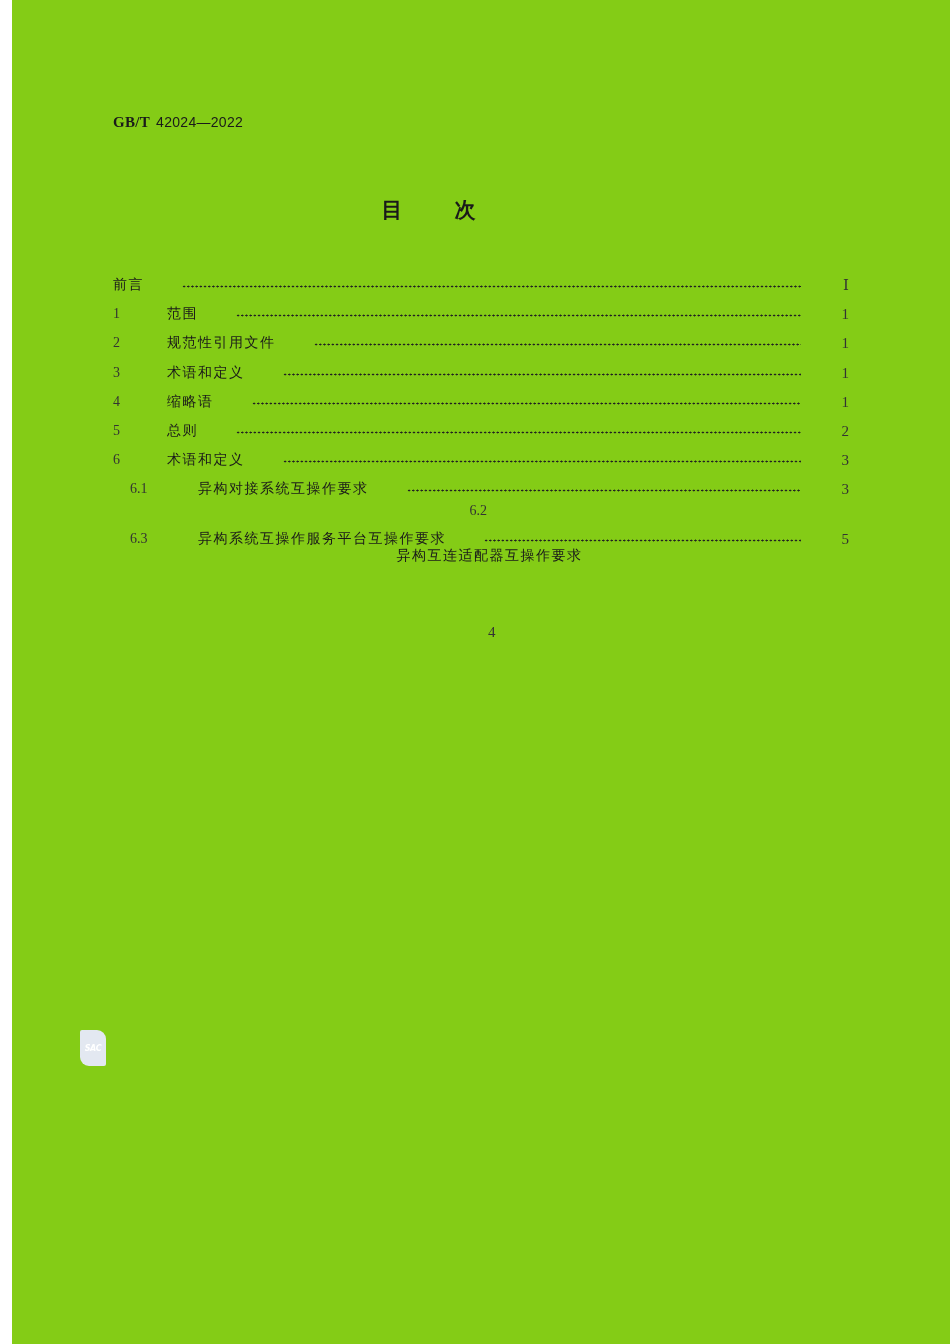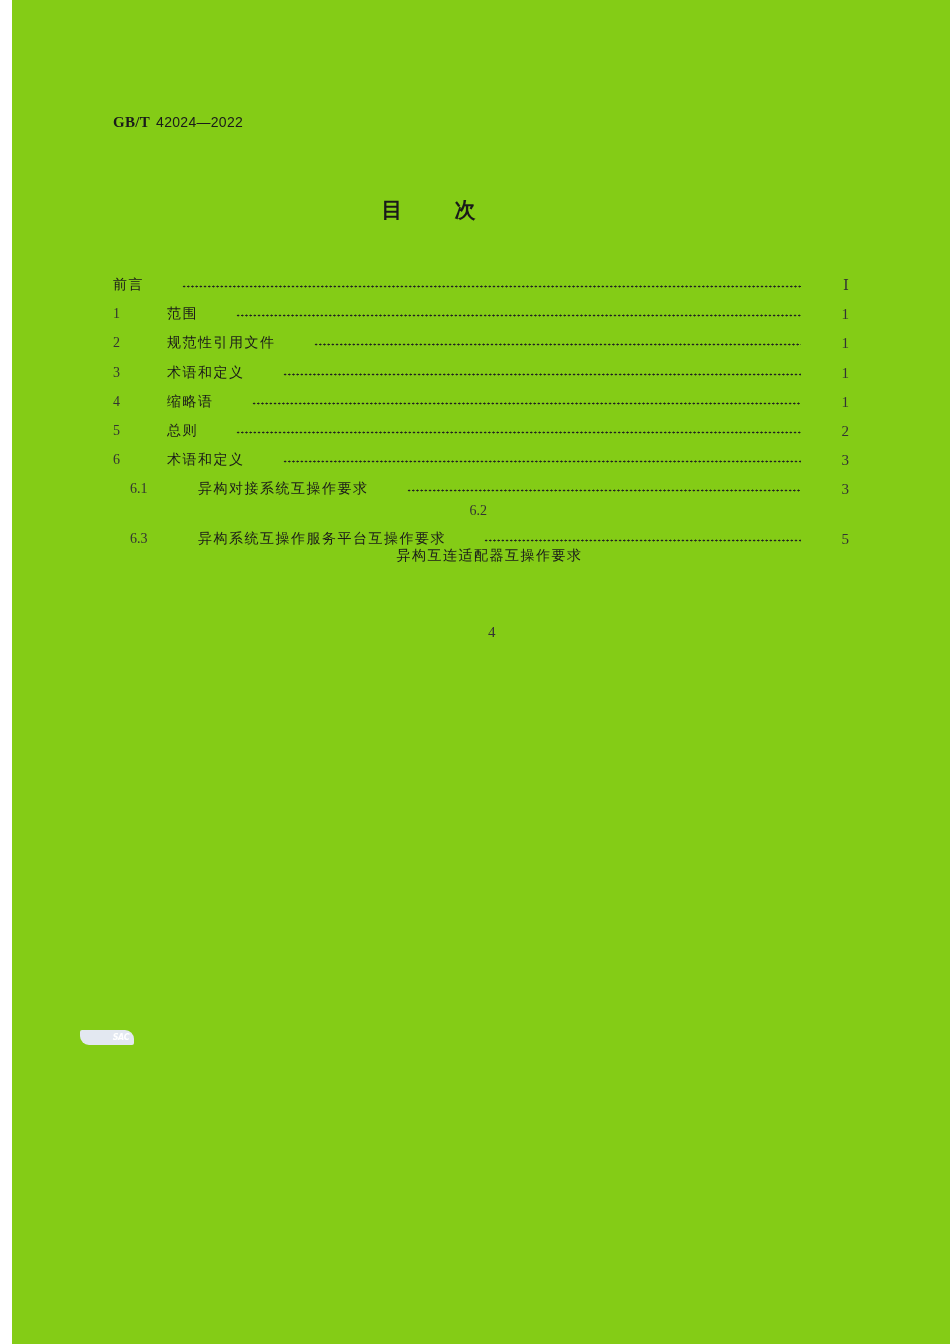--- a/index.html
+++ b/index.html
@@ -105,27 +105,26 @@
       text-align: right;
       font-family: "Liberation Serif", "DejaVu Serif", serif;
       font-size: 15px;
       color: #333;
     }
     .watermark {
       position: absolute;
       left: 68px;
       top: 1030px;
       width: 26px;
-      height: 15px;
+      height: 36px;
       background: #e3e8f1;
       border-radius: 2px 9px 2px 9px;
       display: flex;
       align-items: center;
       justify-content: center;
-      padding-left: 28px;
     }
     .watermark span {
       font-family: "DejaVu Sans", "Liberation Sans", sans-serif;
       font-weight: bold;
       font-style: italic;
       font-size: 8px;
       color: #ffffff;
       letter-spacing: -0.3px;
     }
   </style>

